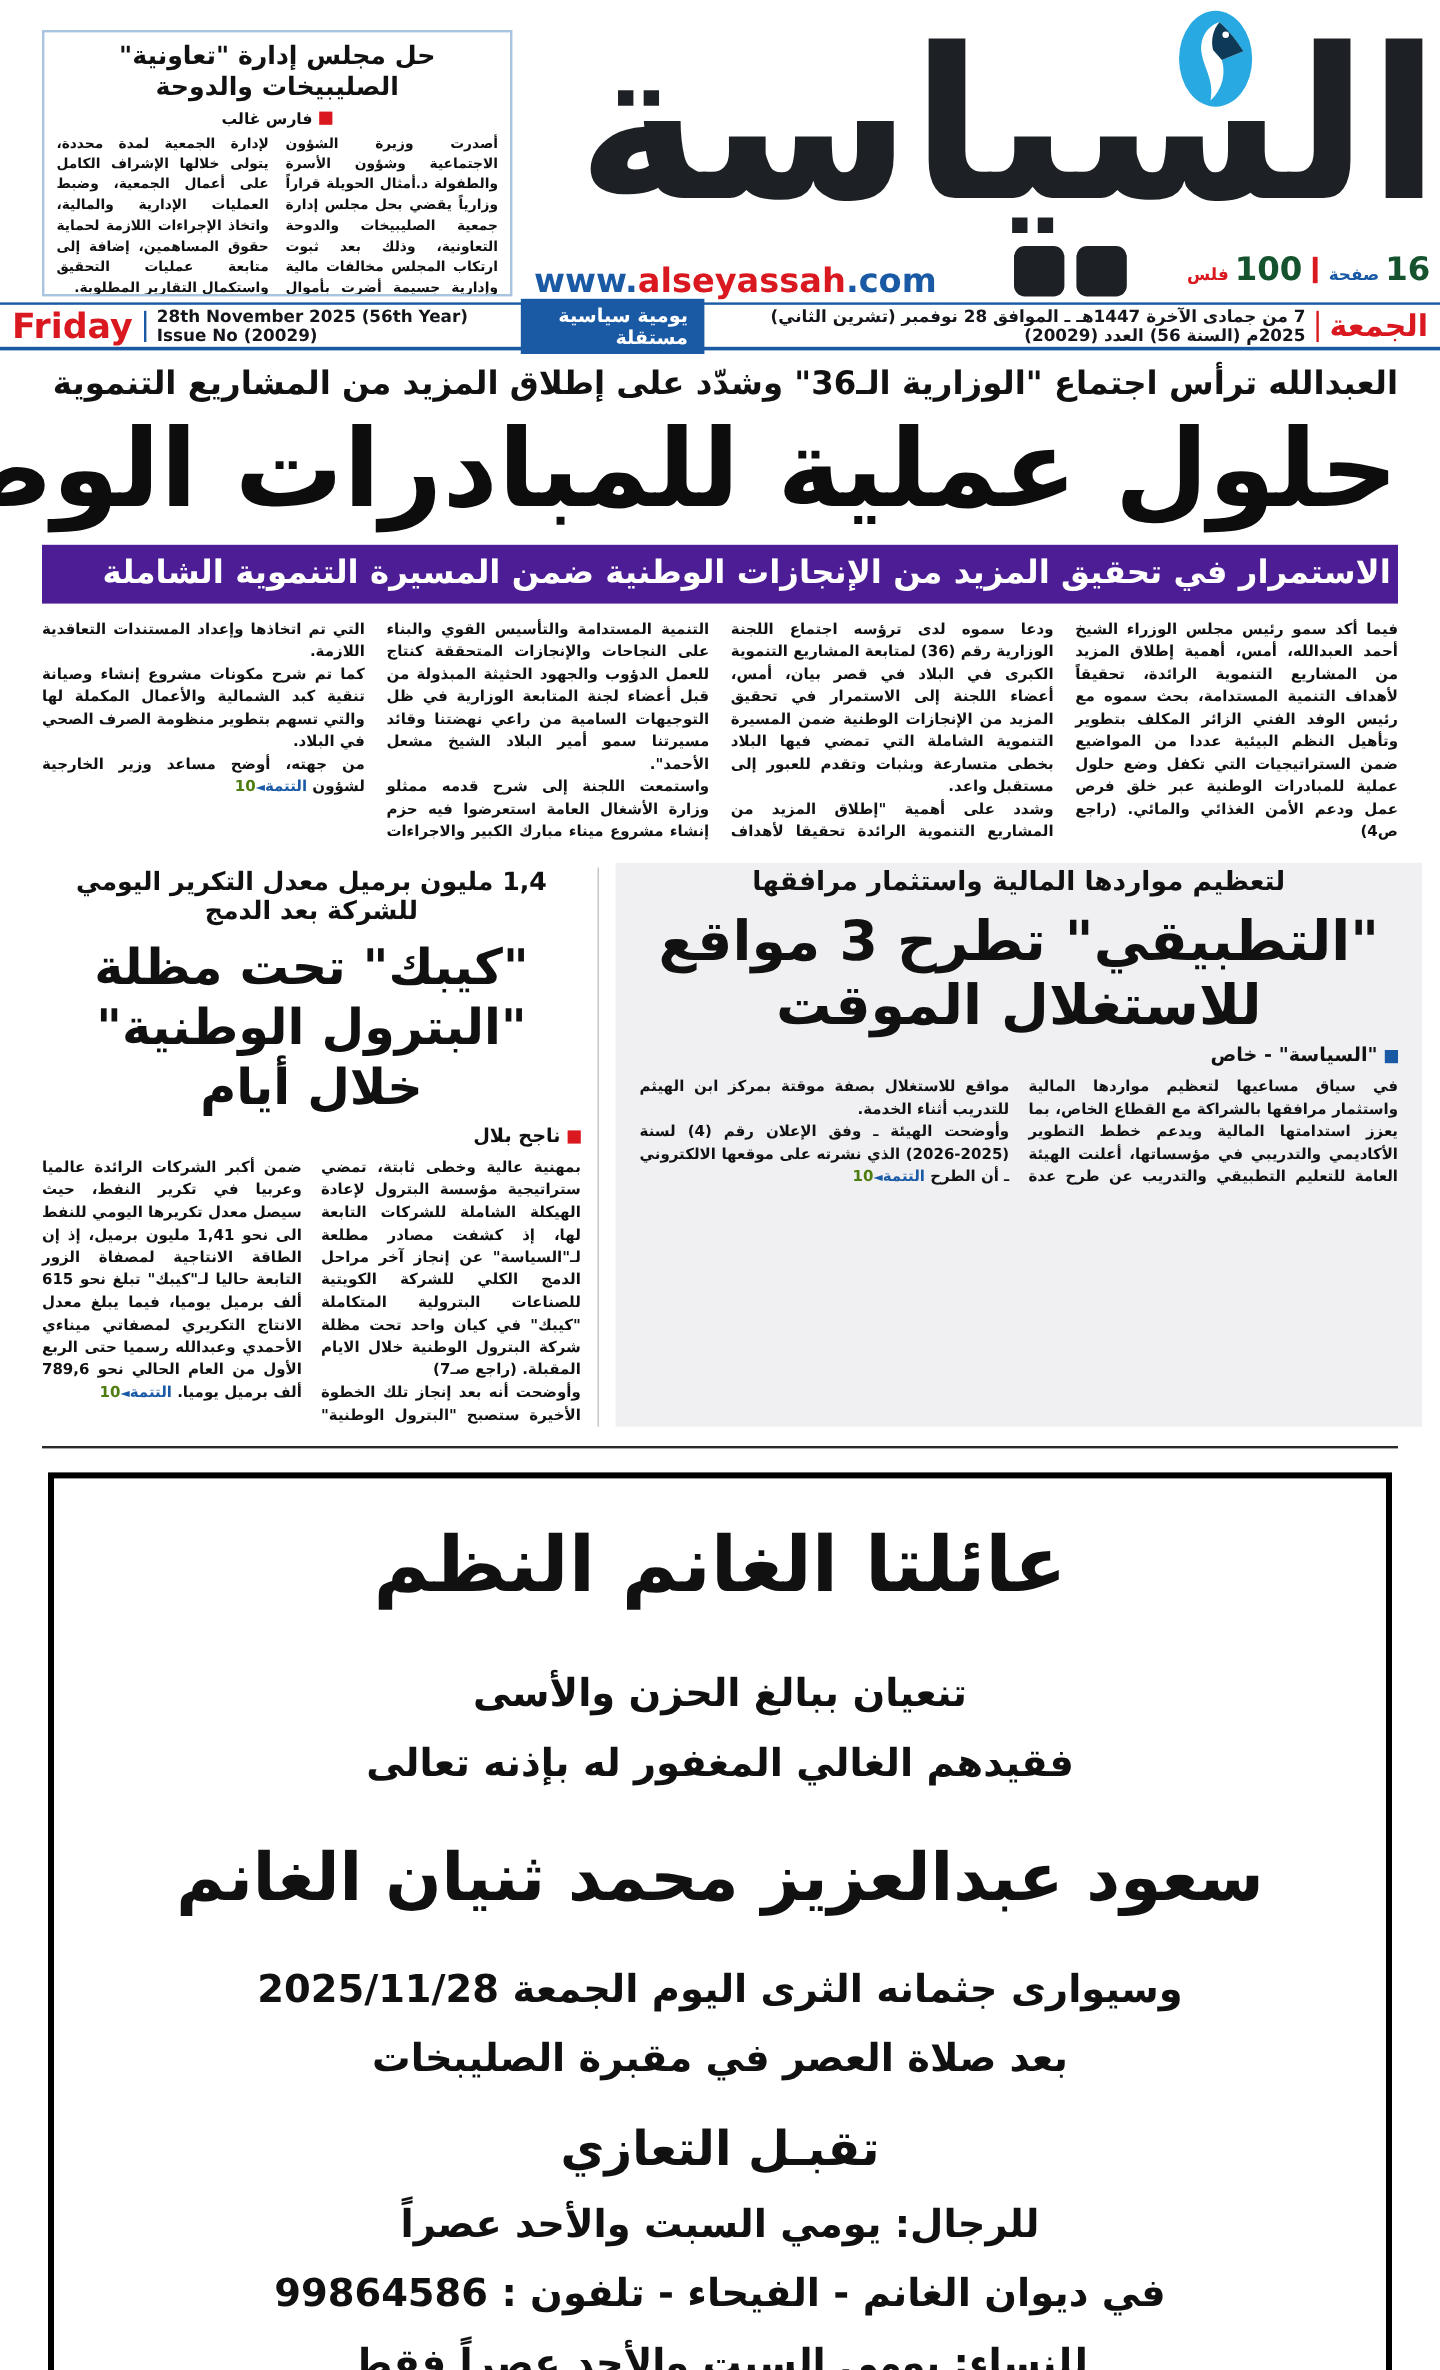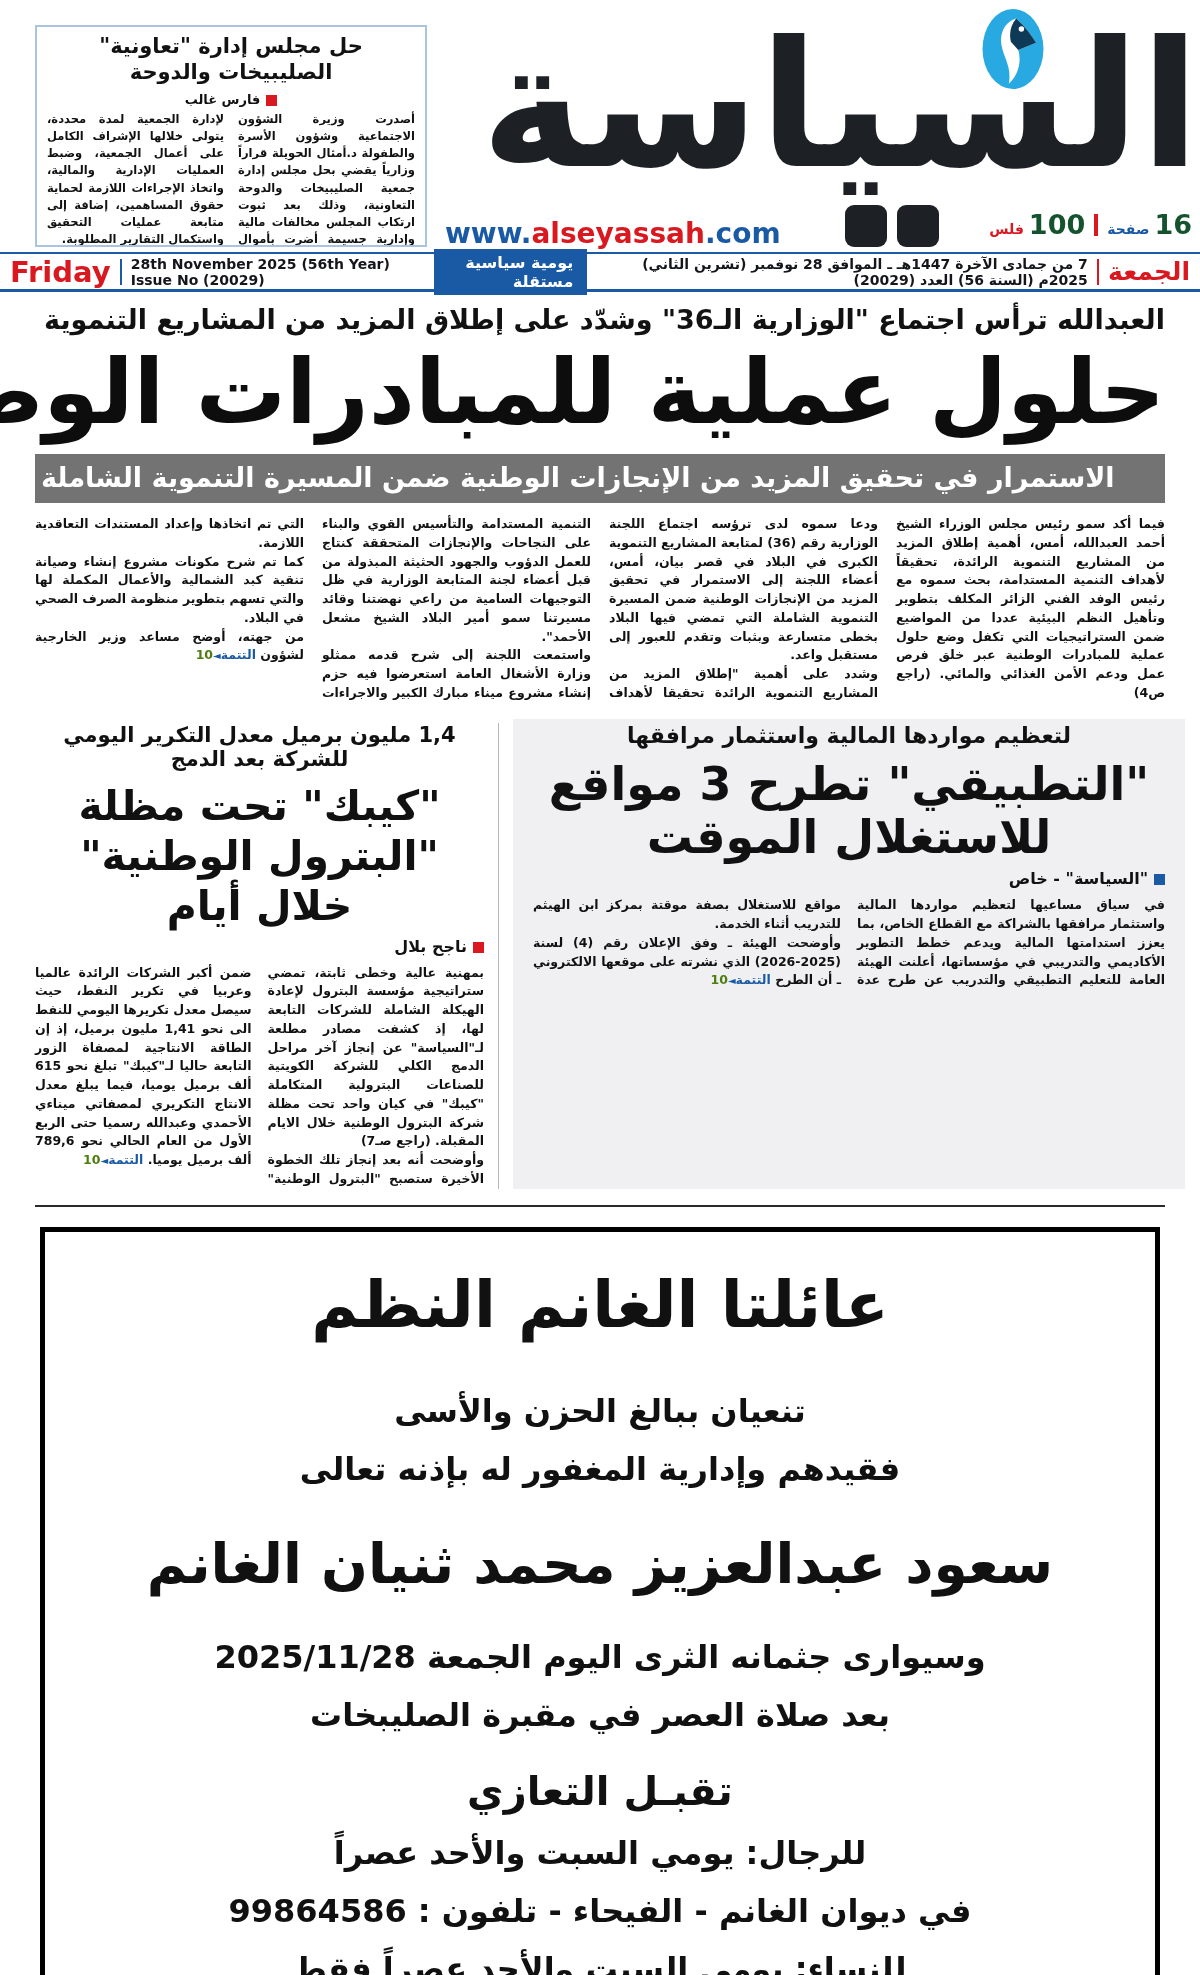--- a/index.html
+++ b/index.html
@@ -62,22 +62,22 @@
   .flow { position:absolute; top:296px; left:0; width:1200px; }
 
   
   .lead { padding:0 35px; direction:rtl; }
   .lead-kicker { font-size:27px; font-weight:bold; text-align:right; margin-top:8px; color:#121212; }
   .lead-headline {
     font-size:90px; font-weight:bold; text-align:center; line-height:1.08;
     color:#0d0d0d; margin:8px 0 14px; white-space:nowrap;
   }
   .lead-subhead {
-    background:#737373; color:#fff; font-size:27px; font-weight:bold;
-    text-align:left; padding:8px 6px 10px;
+    background:#4c1d95; color:#fff; font-size:27px; font-weight:bold;
+    text-align:right; padding:8px 6px 10px;
   }
   .lead-body {
     margin-top:12px; column-count:4; column-gap:18px;
     font-size:12.5px; font-weight:600; line-height:1.5; text-align:justify; white-space:pre-line;
   }
   .cont { white-space:nowrap; font-weight:bold; }
   .cont-label { color:#1a5aa5; }
   .cont-arrow { color:#1a5aa5; font-size:10px; }
   .cont-page { color:#4d7c0f; }
 
@@ -200,21 +200,21 @@
 وأوضحت أنه بعد إنجاز تلك الخطوة الأخيرة ستصبح "البترول الوطنية" ضمن أكبر الشركات الرائدة عالميا وعربيا في تكرير النفط، حيث سيصل معدل تكريرها اليومي للنفط الى نحو 1,41 مليون برميل، إذ إن الطاقة الانتاجية لمصفاة الزور التابعة حاليا لـ"كيبك" تبلغ نحو 615 ألف برميل يوميا، فيما يبلغ معدل الانتاج التكريري لمصفاتي ميناءي الأحمدي وعبدالله رسميا حتى الربع الأول من العام الحالي نحو 789,6 ألف برميل يوميا.</span> <span class="cont"><span class="cont-label">التتمة</span><span class="cont-arrow">◄</span><span class="cont-page">10</span></span></div>
       </article>
 
     </section>
 
     <hr class="rule">
 
     <section class="obit">
       <div class="obit-families">عائلتا الغانم النظم</div>
       <div class="obit-line">تنعيان ببالغ الحزن والأسى</div>
-      <div class="obit-line">فقيدهم وإدارية المغفور له بإذنه تعالى</div>
+      <div class="obit-line">فقيدهم الغالي المغفور له بإذنه تعالى</div>
       <div class="obit-name">سعود عبدالعزيز محمد ثنيان الغانم</div>
       <div class="obit-line">وسيوارى جثمانه الثرى اليوم الجمعة 2025/11/28</div>
       <div class="obit-line">بعد صلاة العصر في مقبرة الصليبخات</div>
       <div class="obit-condole-title">تقبـل التعازي</div>
       <div class="obit-line">للرجال: يومي السبت والأحد عصراً</div>
       <div class="obit-line">في ديوان الغانم - الفيحاء - تلفون : 99864586</div>
       <div class="obit-line">للنساء: يومي السبت والأحد عصراً فقط</div>
 
     </section>
 

